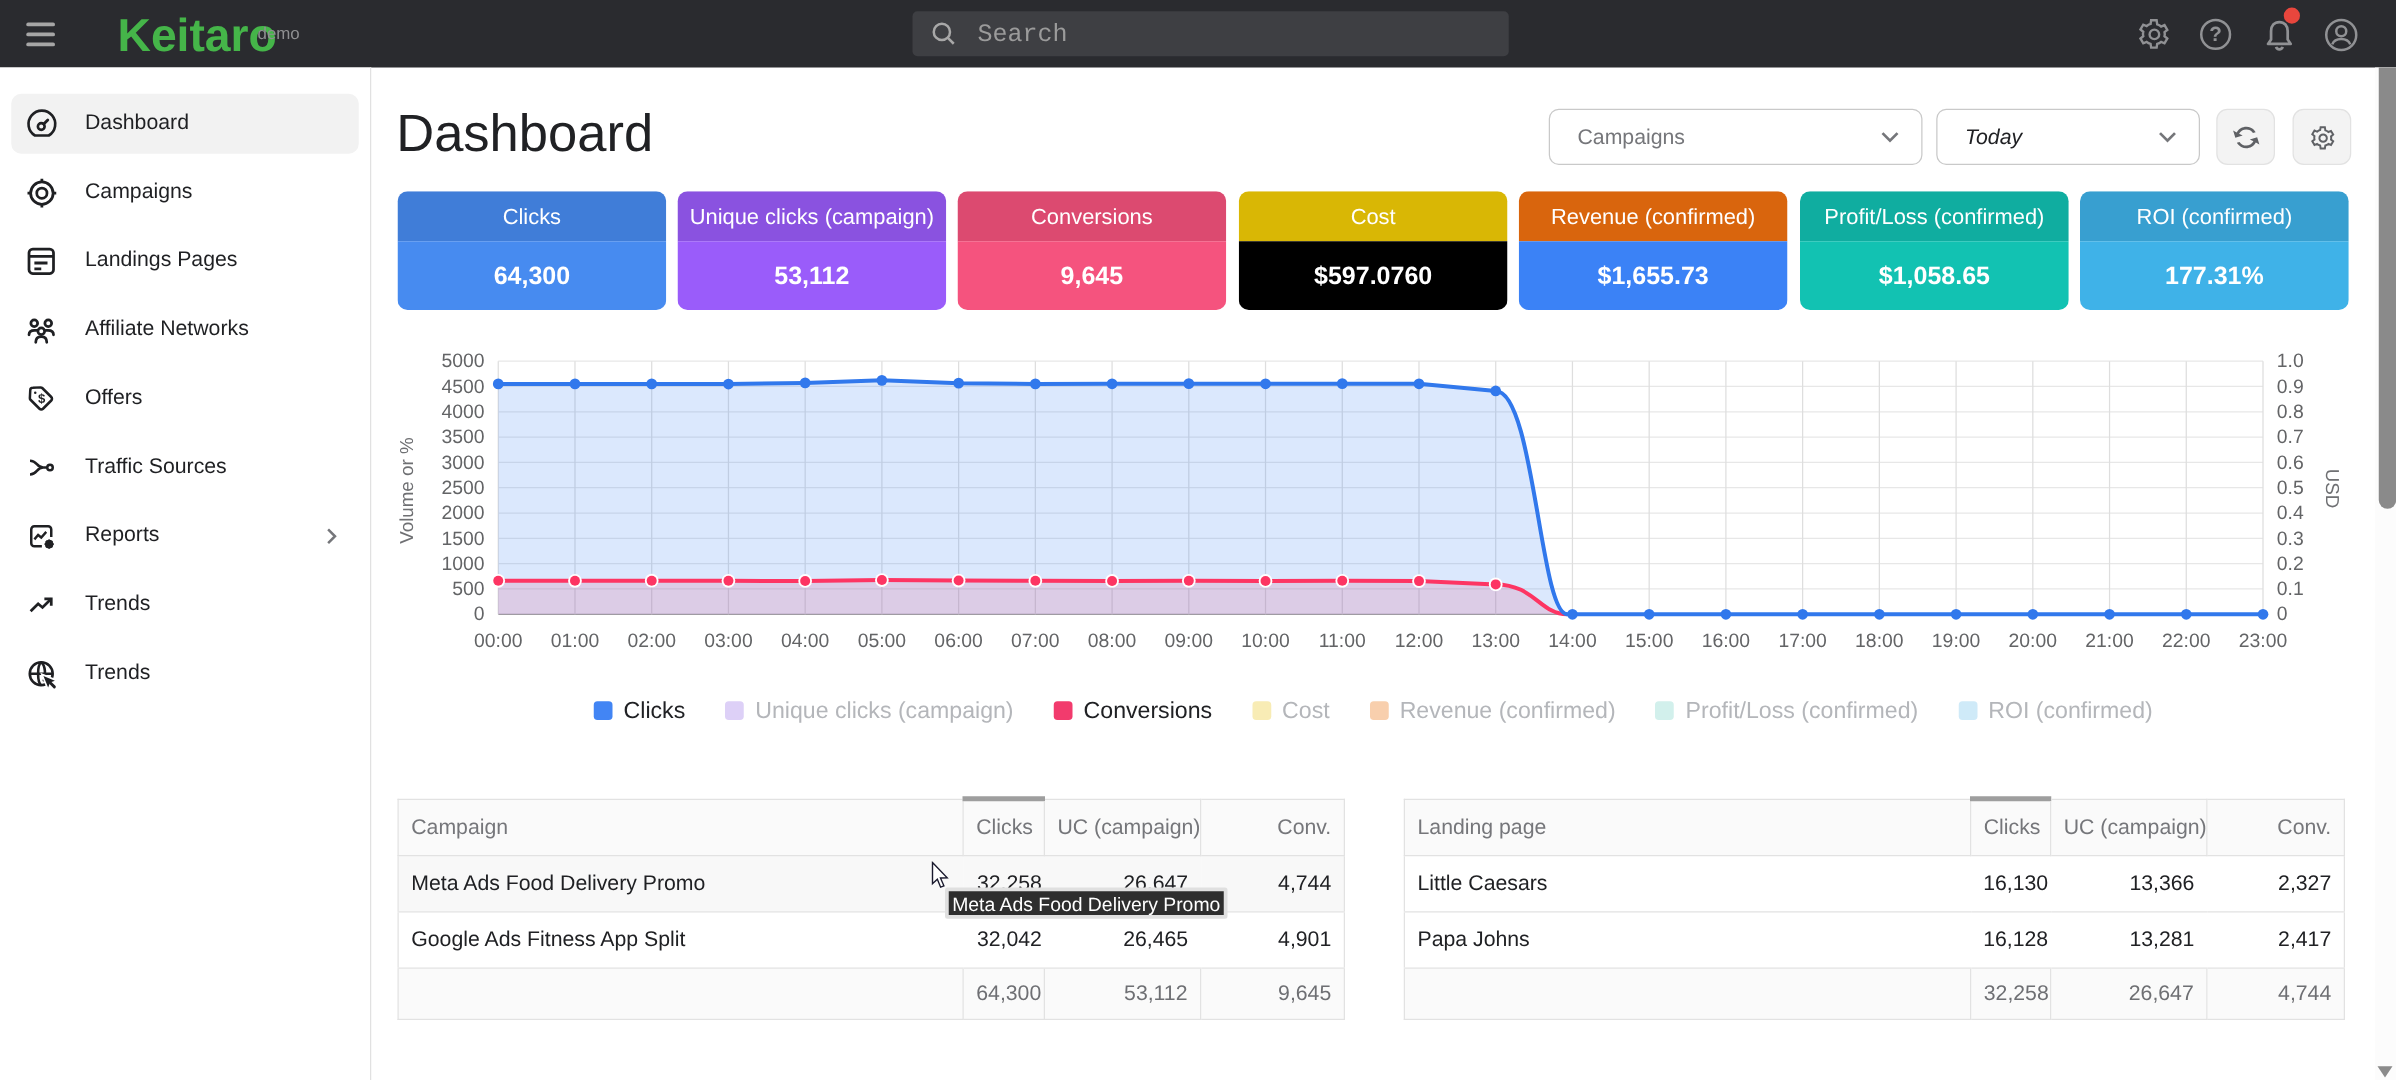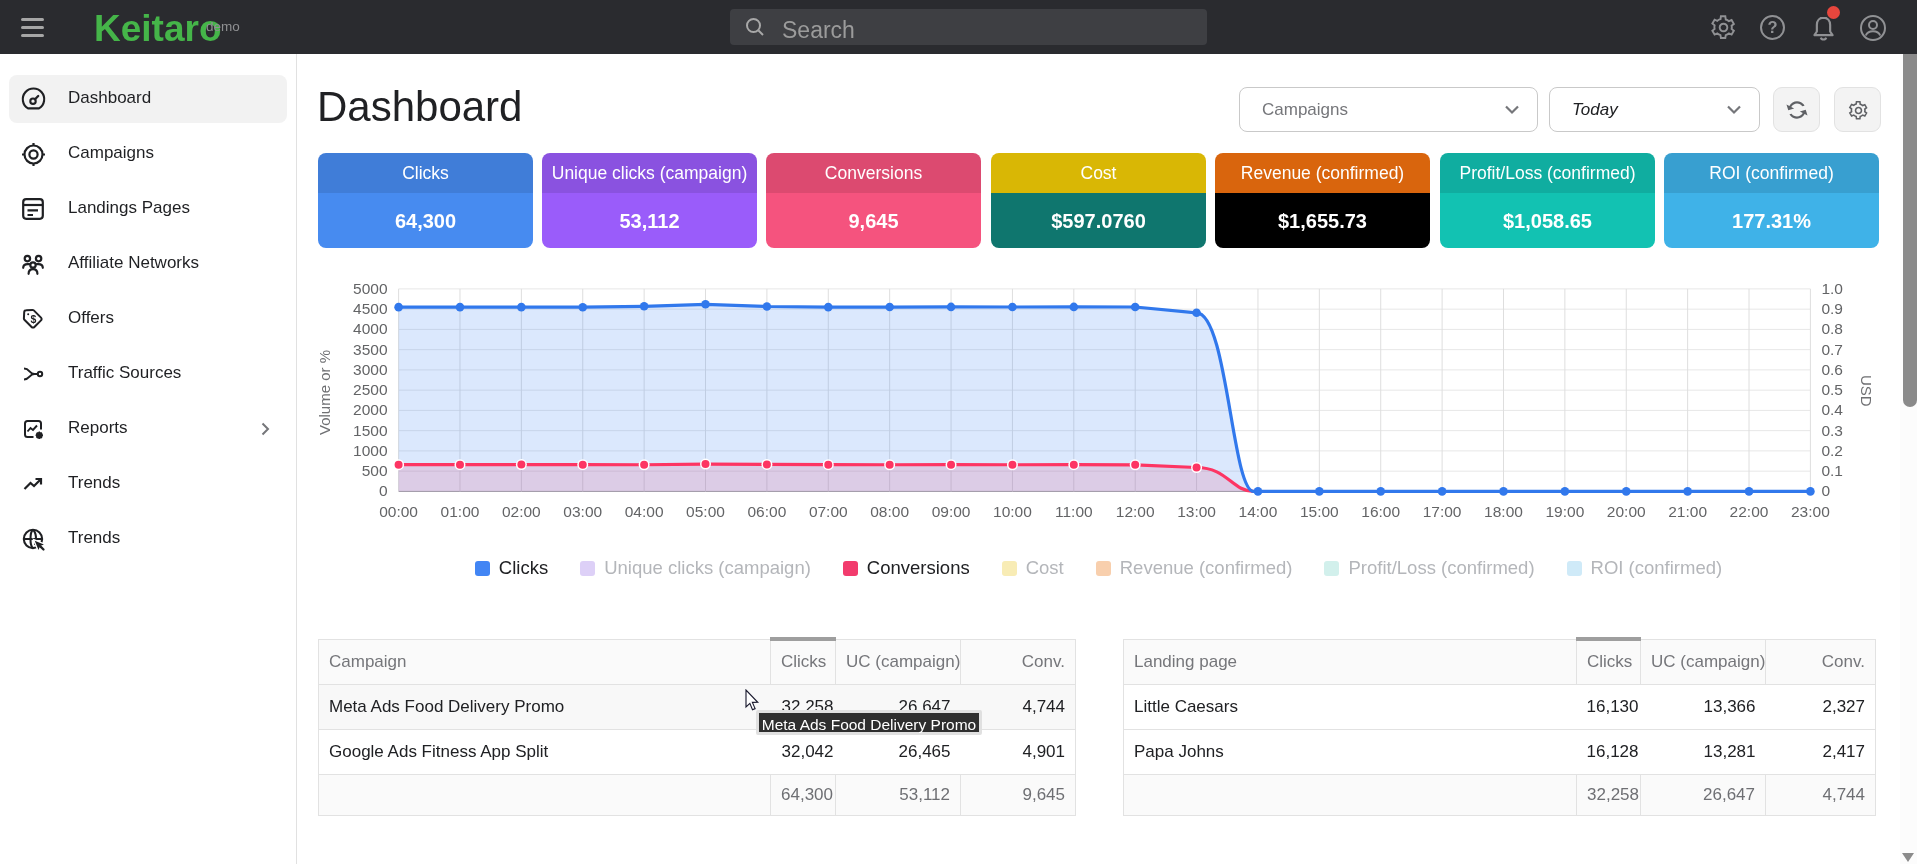--- a/index.html
+++ b/index.html
@@ -8,21 +8,21 @@
 #page { position:relative; width:1917px; height:864px; }
 .abs { position:absolute; }
 
 
 #topbar { position:absolute; left:0; top:0; width:1917px; height:54px; background:#2a2b2f; }
 #burger { position:absolute; left:21px; top:18px; width:23px; height:19px; }
 #burger div { height:2.5px; background:#a6a6a6; border-radius:2px; margin-bottom:5.6px; }
 #logo { position:absolute; left:66px; top:8px; font-size:37px; font-weight:bold; color:#45b549; letter-spacing:0px;margin-left:28px; }
 #demo { position:absolute; left:206px; top:19px; font-size:13.5px; color:#8f9092; }
 #search { position:absolute; left:730px; top:9px; width:477px; height:36px; background:#3e3f43; border-radius:4px; }
-#search .ph { position:absolute; left:52px; top:8px; font-size:23px; color:#9b9b9b; }
+#search .ph { position:absolute; left:52px; top:8px; font-size:20px; color:#9b9b9b;font-family:Liberation Mono, monospace; }
 .tico { position:absolute; top:14px; }
 
 
 #sidebar { position:absolute; left:0; top:54px; width:297px; height:810px; background:#fff; border-right:1px solid #e1e1e1; }
 .nav-item { position:absolute; left:0; width:297px; height:48px; }
 .nav-item .ic { position:absolute; left:21px; top:12px; }
 .nav-item .tx { position:absolute; left:68px; top:13px; font-size:17px; color:#1f2023; }
 #nav-active { position:absolute; left:9px; top:21px; width:278px; height:48px; background:#f2f2f2; border-radius:8px; }
 
 
@@ -220,25 +220,25 @@
   <div class="card" style="left:542px">
     <div class="hd" style="background:#8a52e0">Unique clicks (campaign)</div>
     <div class="vl" style="background:#9a5cfa">53,112</div>
   </div>
   <div class="card" style="left:766px">
     <div class="hd" style="background:#dc4a70">Conversions</div>
     <div class="vl" style="background:#f5537e">9,645</div>
   </div>
   <div class="card" style="left:991px">
     <div class="hd" style="background:#d9b705">Cost</div>
-    <div class="vl" style="background:#0f766e">$597.0760</div>
+    <div class="vl" style="background:#000000">$597.0760</div>
   </div>
   <div class="card" style="left:1215px">
     <div class="hd" style="background:#d9650d">Revenue (confirmed)</div>
-    <div class="vl" style="background:#000000">$1,655.73</div>
+    <div class="vl" style="background:#3b82f6">$1,655.73</div>
   </div>
   <div class="card" style="left:1440px">
     <div class="hd" style="background:#10ada0">Profit/Loss (confirmed)</div>
     <div class="vl" style="background:#12c2b2">$1,058.65</div>
   </div>
   <div class="card" style="left:1664px">
     <div class="hd" style="background:#389fd0">ROI (confirmed)</div>
     <div class="vl" style="background:#3fb2e8">177.31%</div>
   </div>
 

